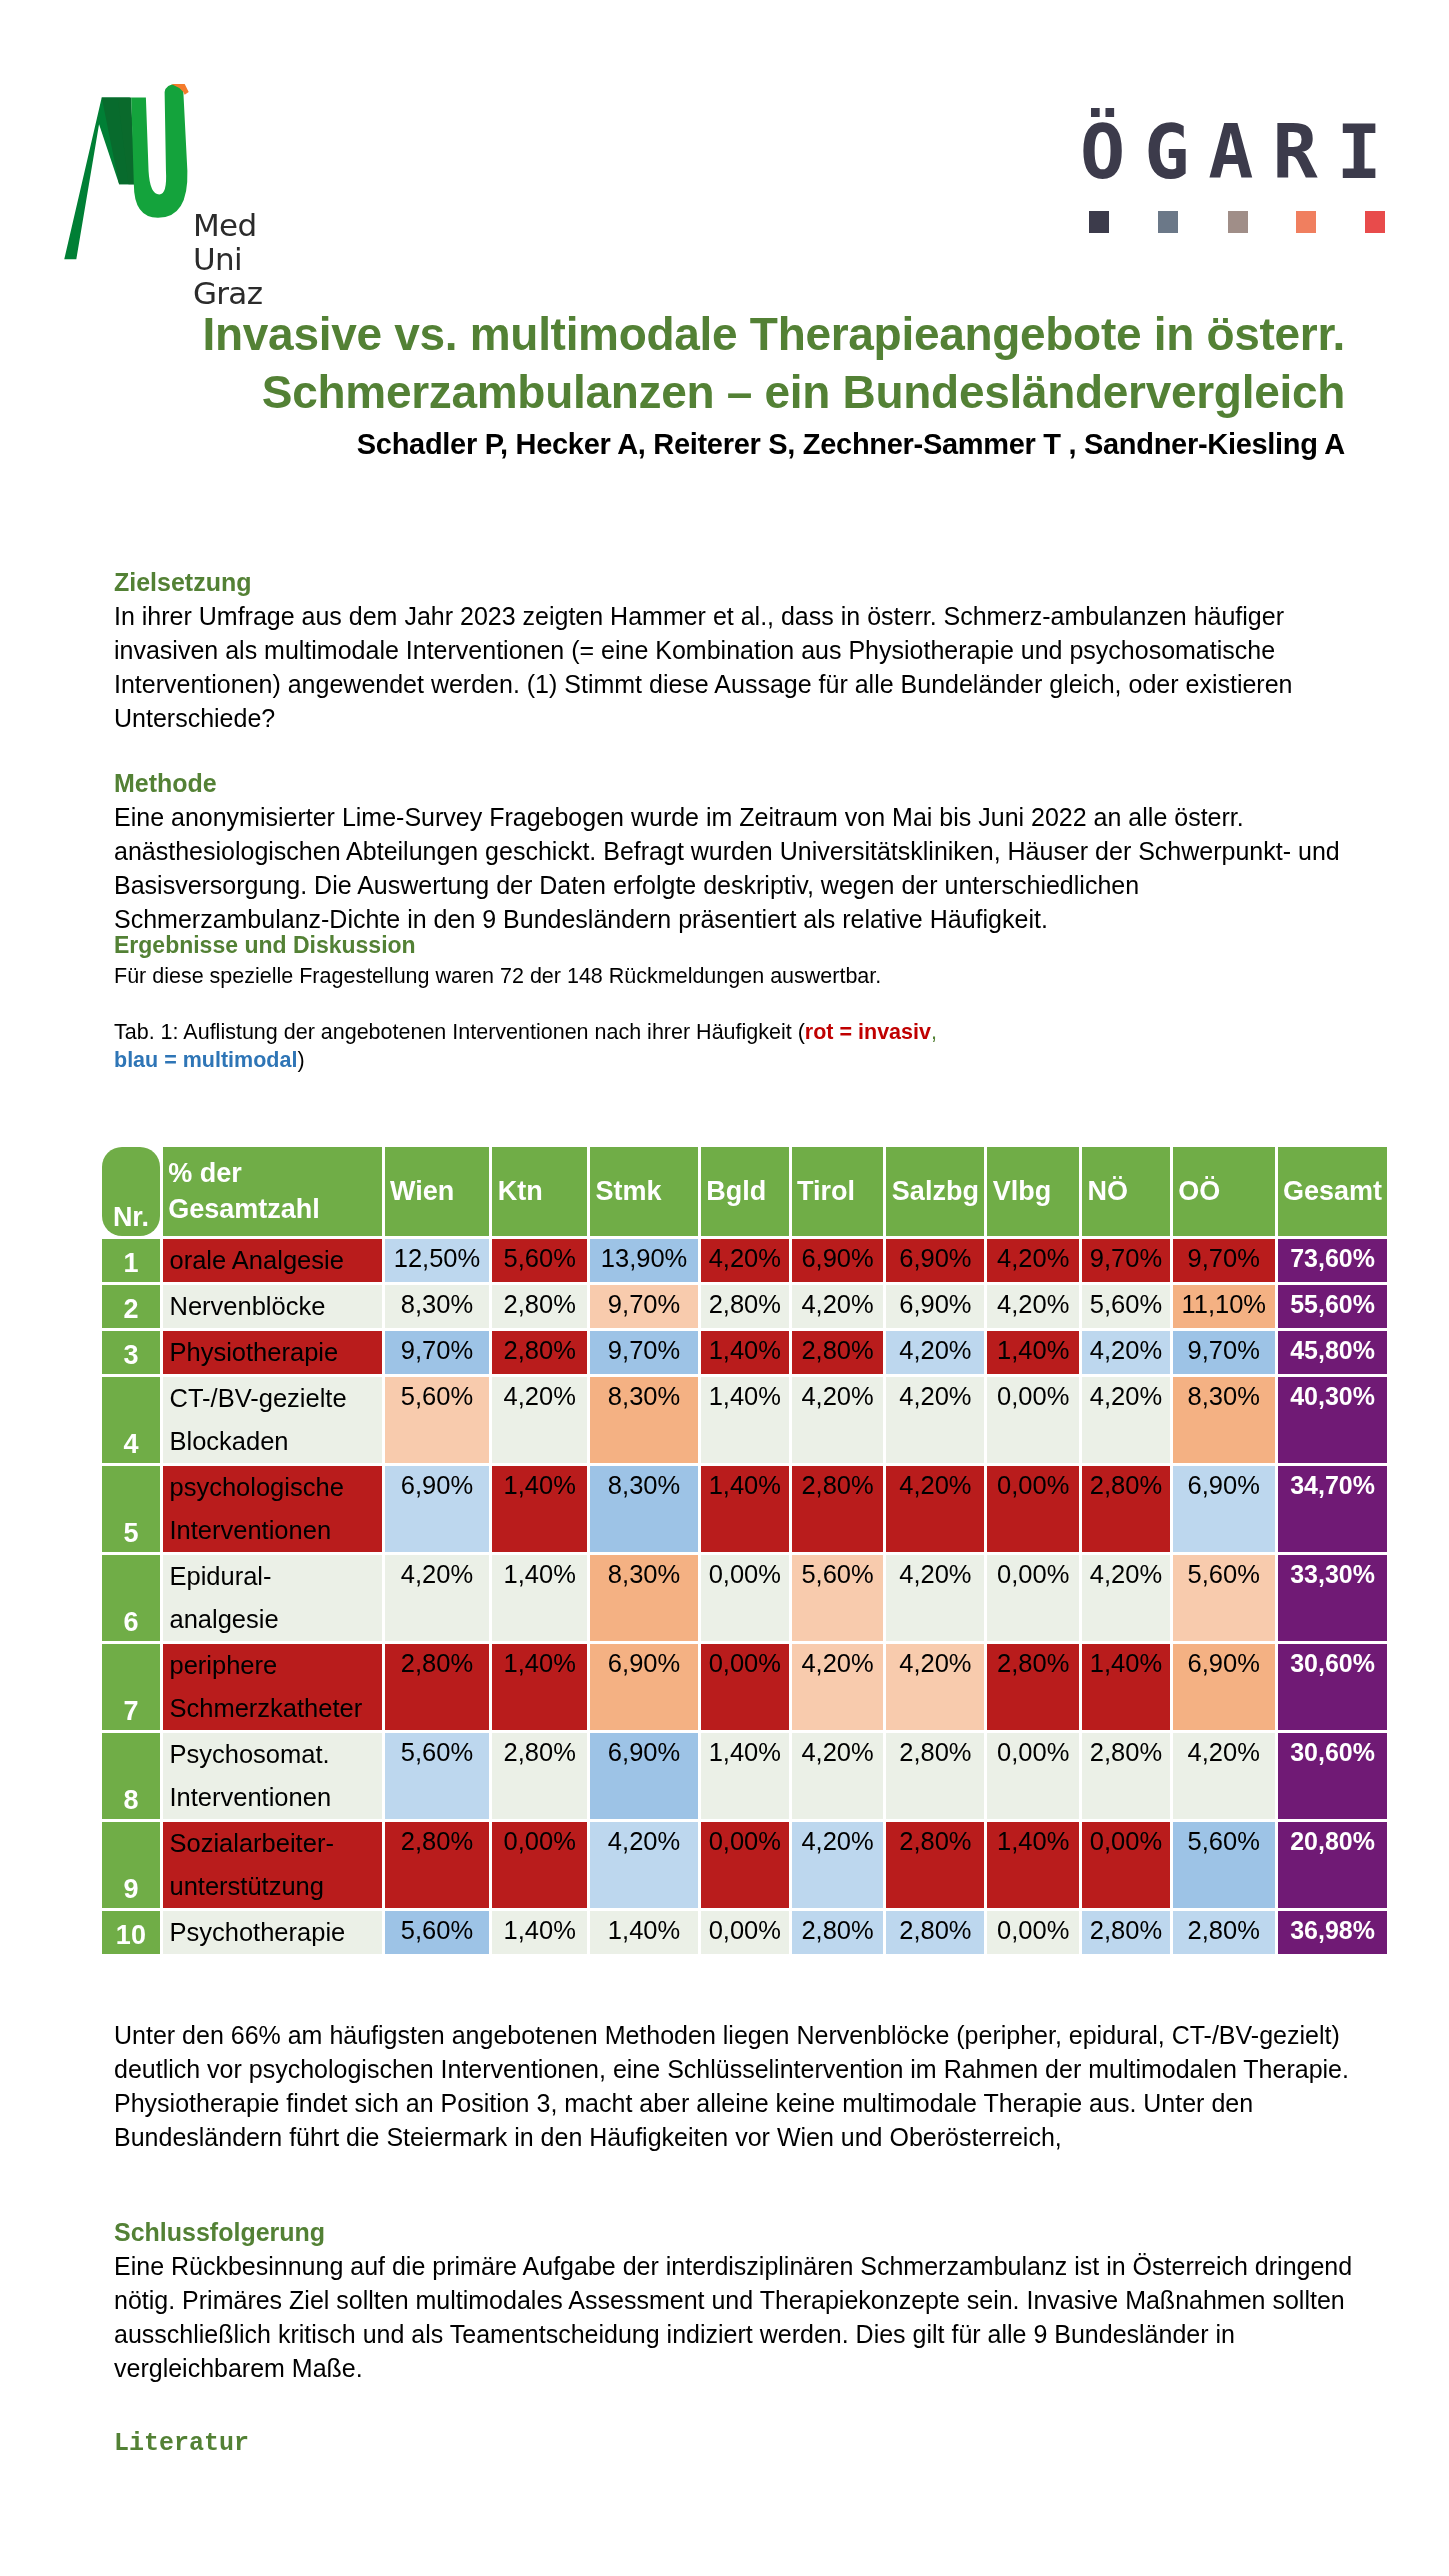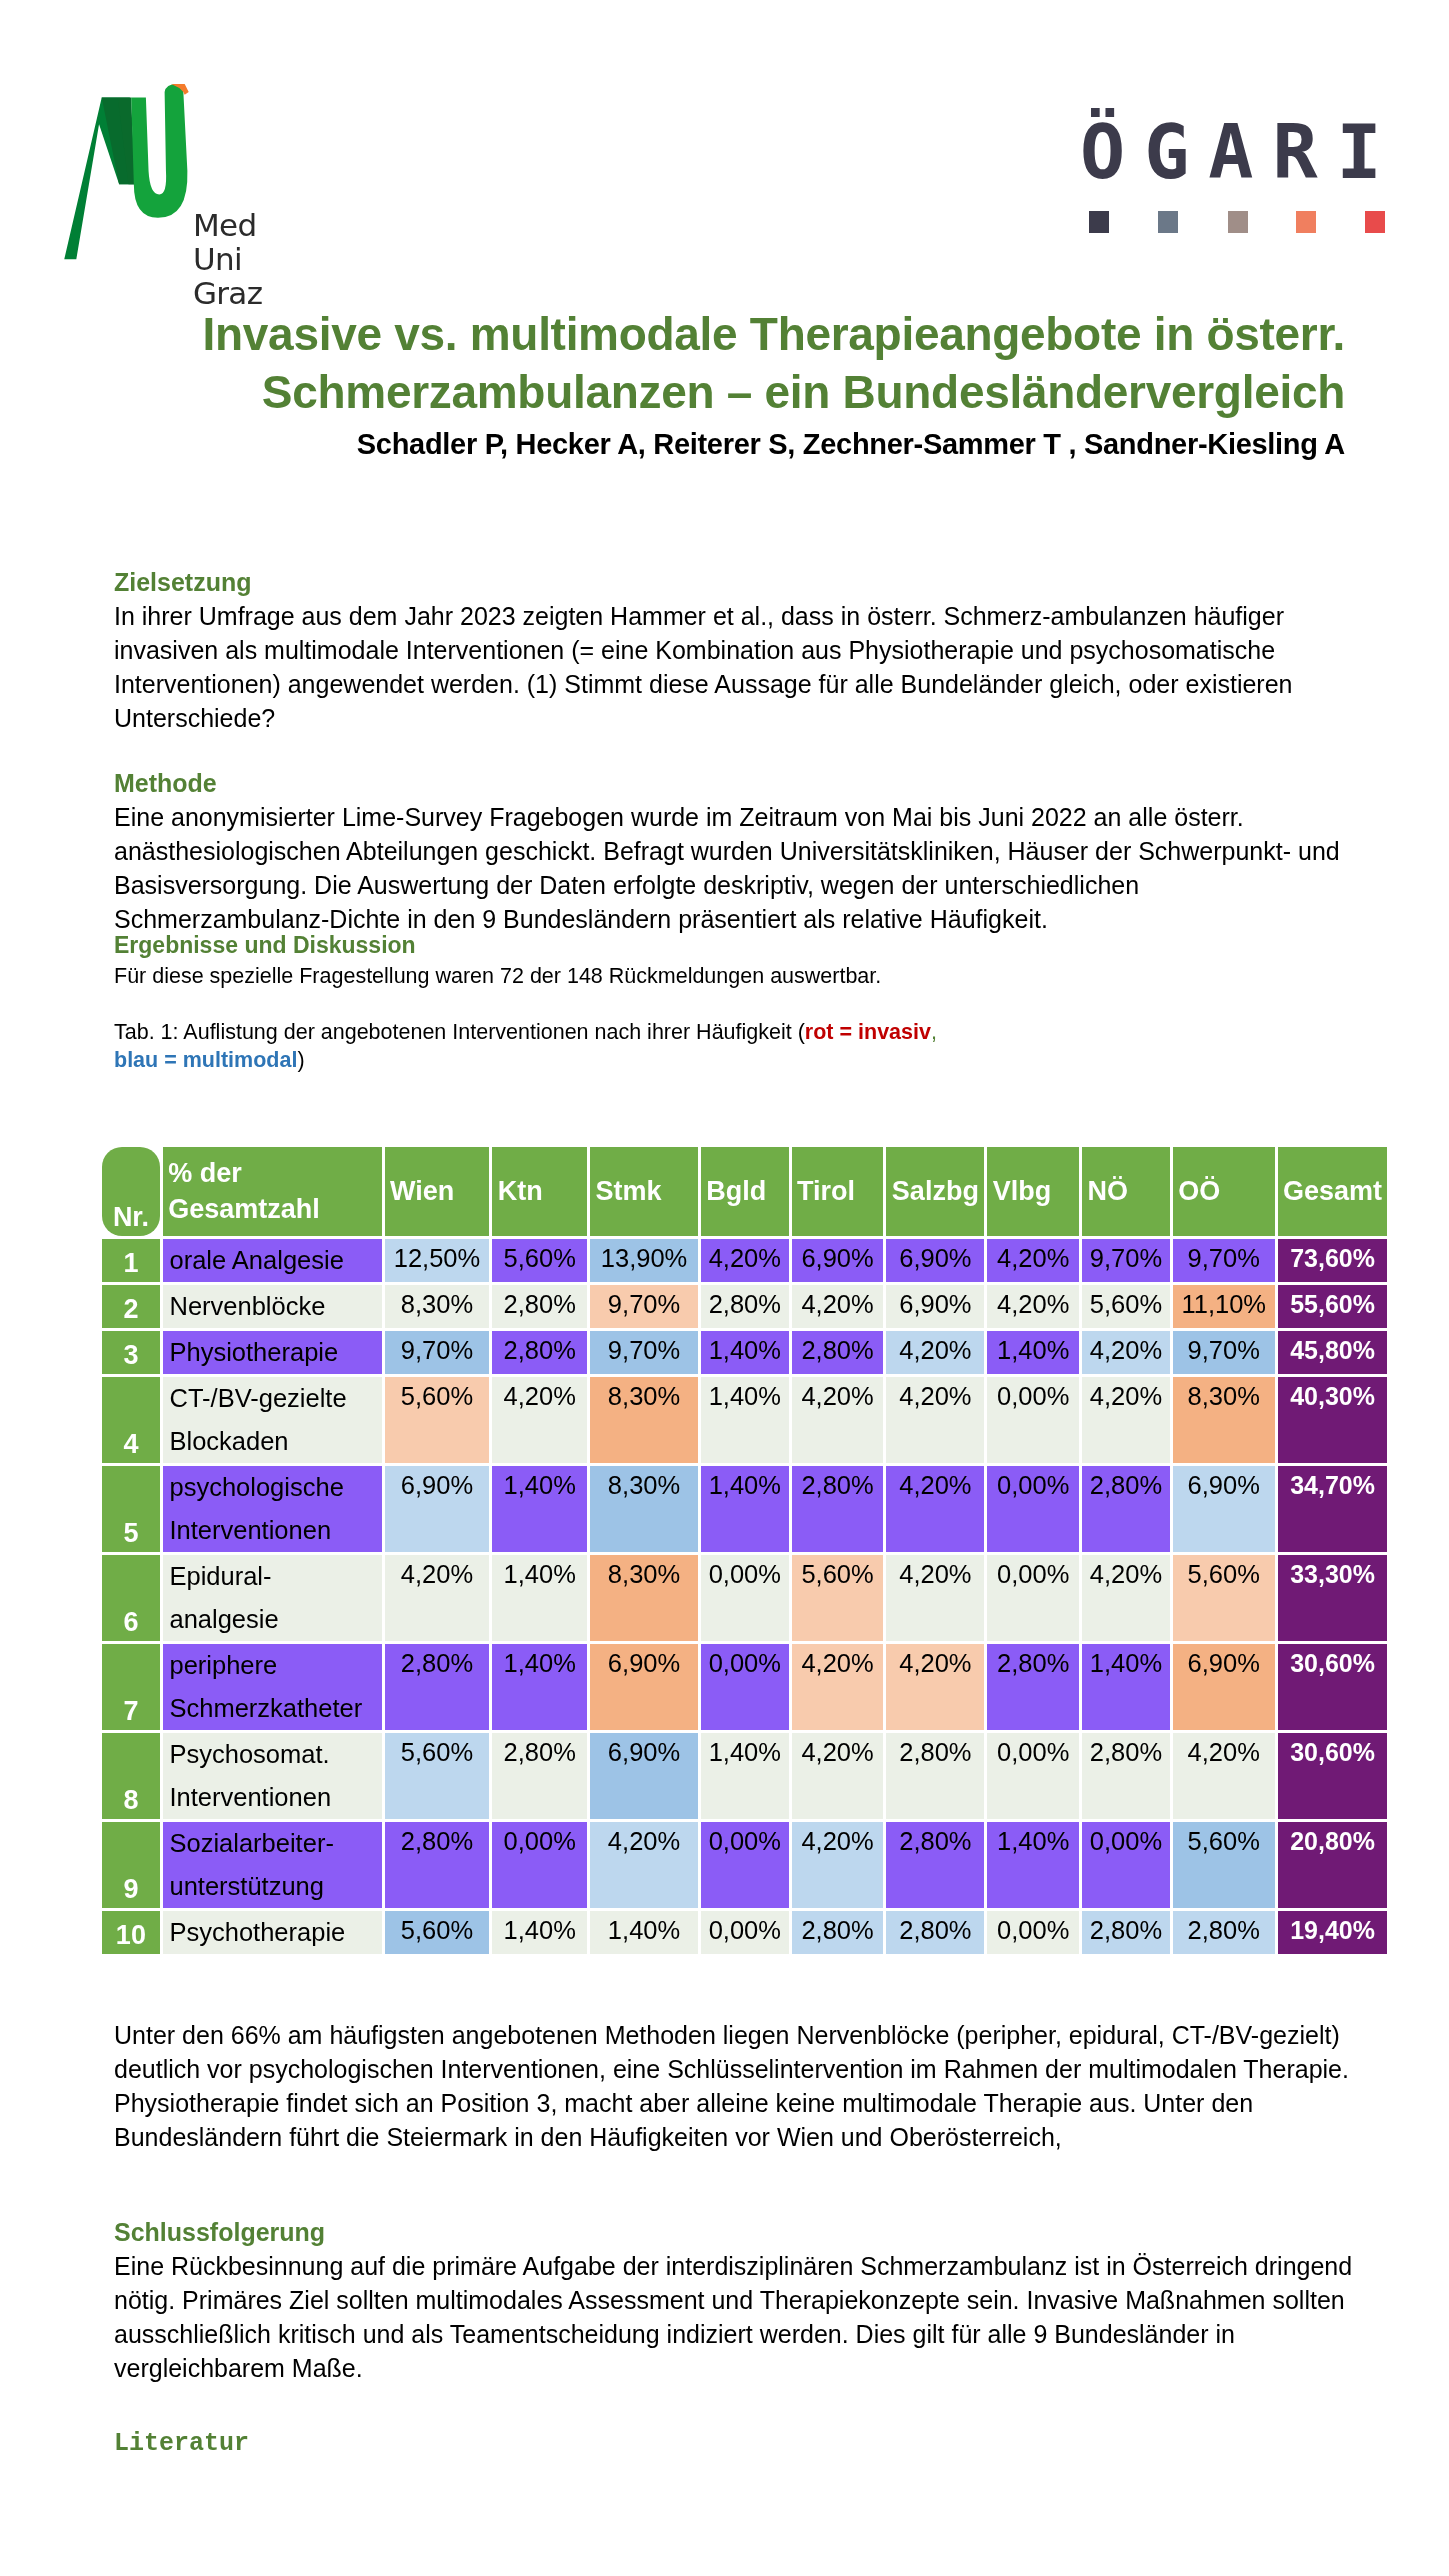--- a/index.html
+++ b/index.html
@@ -25,21 +25,21 @@
 
   table.data { position: absolute; left: 99px; top: 1144px; border-collapse: separate; border-spacing: 3.4px; font-size: 25.5px; }
   table.data th { background: #70ad47; color: #fff; font-weight: bold; text-align: left; padding: 0 5.4px; height: 86px; vertical-align: middle; font-size: 27px; }
   table.data th.nr-head { vertical-align: bottom; padding-bottom: 2.7px; text-align: center; border-radius: 20px; }
   table.data th.lbl-head { line-height: 36px; }
   table.data th.gesamt-head { text-align: center; }
   table.data td { padding: 0 4px; vertical-align: top; text-align: center; height: 40px; line-height: 38px; }
   table.data td.nr { background: #70ad47; color: #fff; font-weight: bold; text-align: center; vertical-align: bottom; font-size: 27px; }
   table.data td.lbl { text-align: left; vertical-align: bottom; line-height: 43px; padding-left: 6.7px; }
   table.data td.ges { background: #701a75; color: #fff; font-weight: bold; font-size: 25px; }
-  tr.odd td.plain, tr.odd td.lbl { background: #8b5cf6; }
+  tr.odd td.plain, tr.odd td.lbl { background: #b91c1c; }
   tr.even td.plain, tr.even td.lbl { background: #ebf0e7; }
   td.b1 { background: #bdd7ee !important; }
   td.b2 { background: #9dc3e6 !important; }
   td.r1 { background: #f8cbad !important; }
   td.r2 { background: #f4b183 !important; }
 </style>
 </head>
 <body>
 
 <div class="logo-mug">
@@ -267,21 +267,21 @@
         </td>
         <td class="plain b2">5,60%</td>
         <td class="plain ">1,40%</td>
         <td class="plain ">1,40%</td>
         <td class="plain ">0,00%</td>
         <td class="plain b1">2,80%</td>
         <td class="plain b1">2,80%</td>
         <td class="plain ">0,00%</td>
         <td class="plain b1">2,80%</td>
         <td class="plain b1">2,80%</td>
-        <td class="ges">19,40%</td>
+        <td class="ges">36,98%</td>
       </tr>
     </tbody>
 </table>
 
 <div class="section" style="top:2018px;">
   <div>Unter den 66% am häufigsten angebotenen Methoden liegen Nervenblöcke (peripher, epidural, CT-/BV-gezielt) deutlich vor psychologischen Interventionen, eine Schlüsselintervention im Rahmen der multimodalen Therapie. Physiotherapie findet sich an Position 3, macht aber alleine keine multimodale Therapie aus. Unter den Bundesländern führt die Steiermark in den Häufigkeiten vor Wien und Oberösterreich,</div>
 </div>
 
 <div class="section" style="top:2215px;">
   <div class="h">Schlussfolgerung</div>

